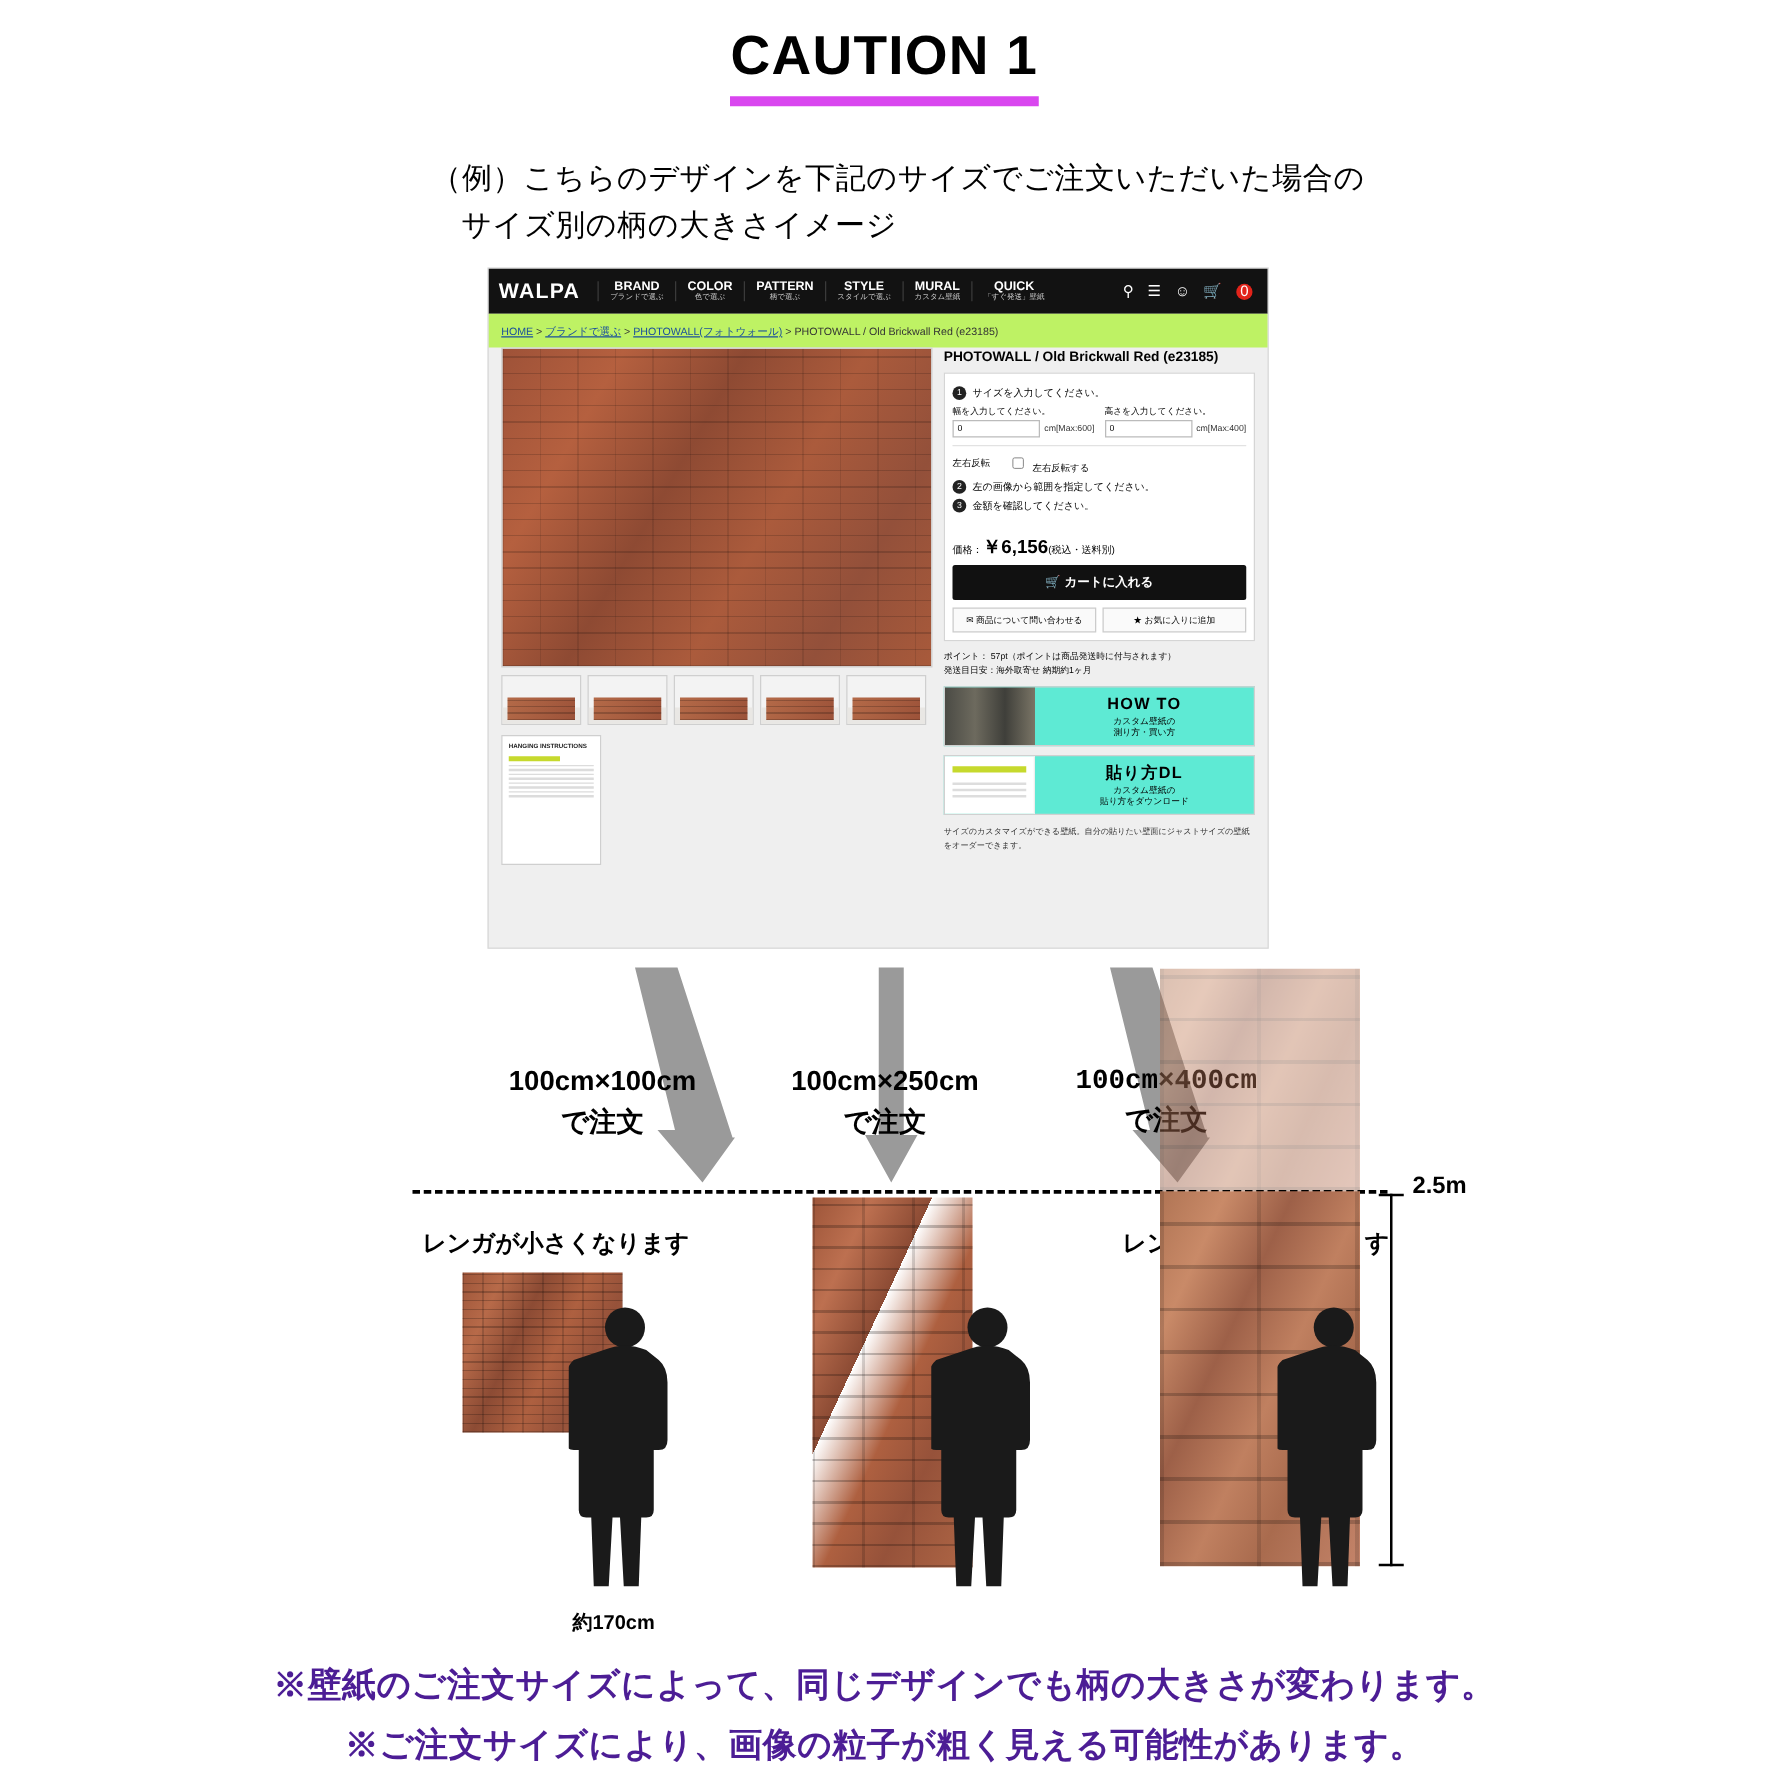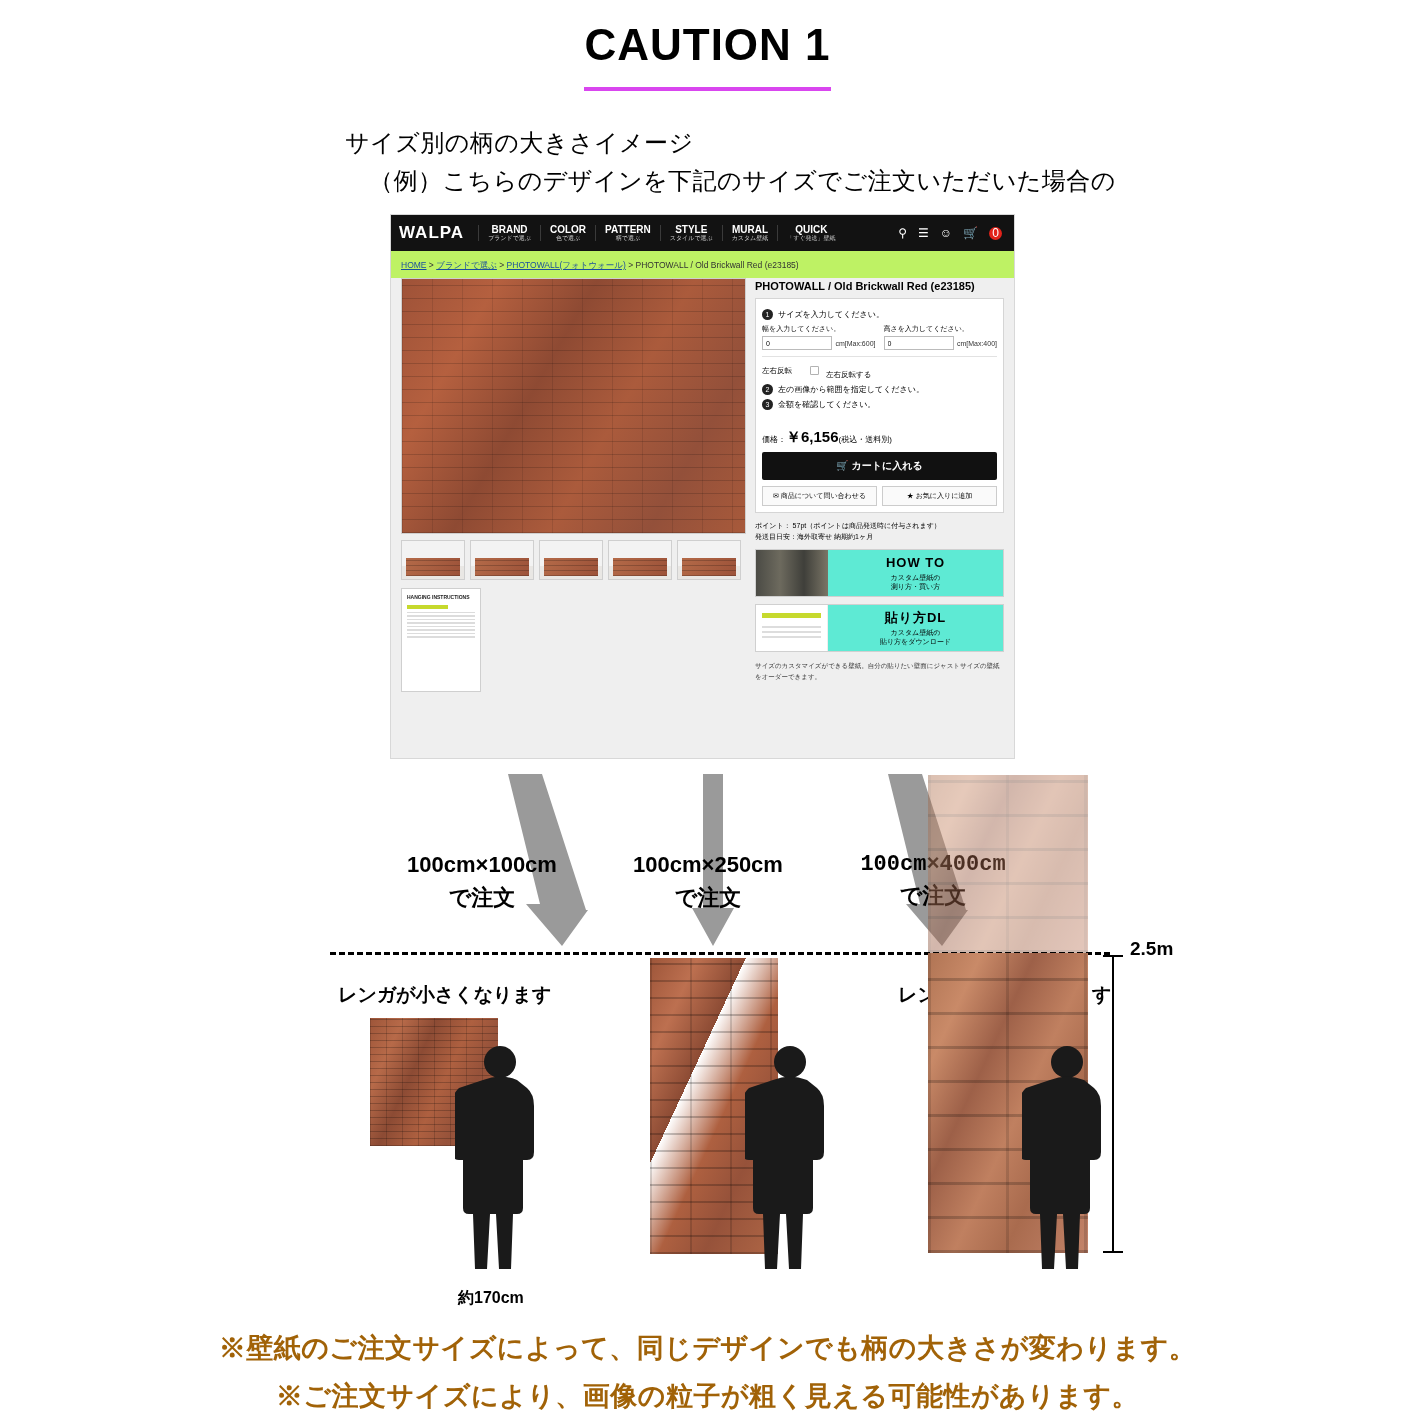--- a/index.html
+++ b/index.html
@@ -16,22 +16,22 @@
   
   .caution-title {
     position:absolute;
     top:20px; left:0; right:0;
     text-align:center;
     font-size:44px;
     font-weight:bold;
     letter-spacing:1px;
   }
   .caution-title span {
-    border-bottom:4px solid #d946ef;
-    padding-bottom:18px;
+    border-bottom:8px solid #d946ef;
+    padding-bottom:8px;
   }
 
   .lead {
     position:absolute;
     top:124px; left:345px;
     font-size:24px;
     line-height:1.6;
     letter-spacing:0.5px;
   }
   .lead div:nth-child(2){ margin-left:24px; }
@@ -195,33 +195,33 @@
   .brick-note {
     position:absolute; font-size:19px; font-weight:bold;
   }
 
   .person { position:absolute; }
   .height-note { position:absolute; font-size:16px; font-weight:bold; }
 
   
   .rednote {
     position:absolute; left:0; width:100%; text-align:center;
-    color:#a16207; font-size:27px; font-weight:bold; letter-spacing:0.5px;
+    color:#4c1d95; font-size:27px; font-weight:bold; letter-spacing:0.5px;
   }
 </style>
 </head>
 <body>
 
 <div class="caution-title">
   <span>CAUTION 1</span>
 </div>
 
 <div class="lead">
+  <div>（例）こちらのデザインを下記のサイズでご注文いただいた場合の</div>
   <div>サイズ別の柄の大きさイメージ</div>
-  <div>（例）こちらのデザインを下記のサイズでご注文いただいた場合の</div>
 </div>
 
 <div class="shot">
 
   <div class="shot-nav">
     <div class="brandlogo">WALPA</div>
 
     <div class="navitem">
       <div class="t">BRAND</div>
       <div class="s">ブランドで選ぶ</div>

